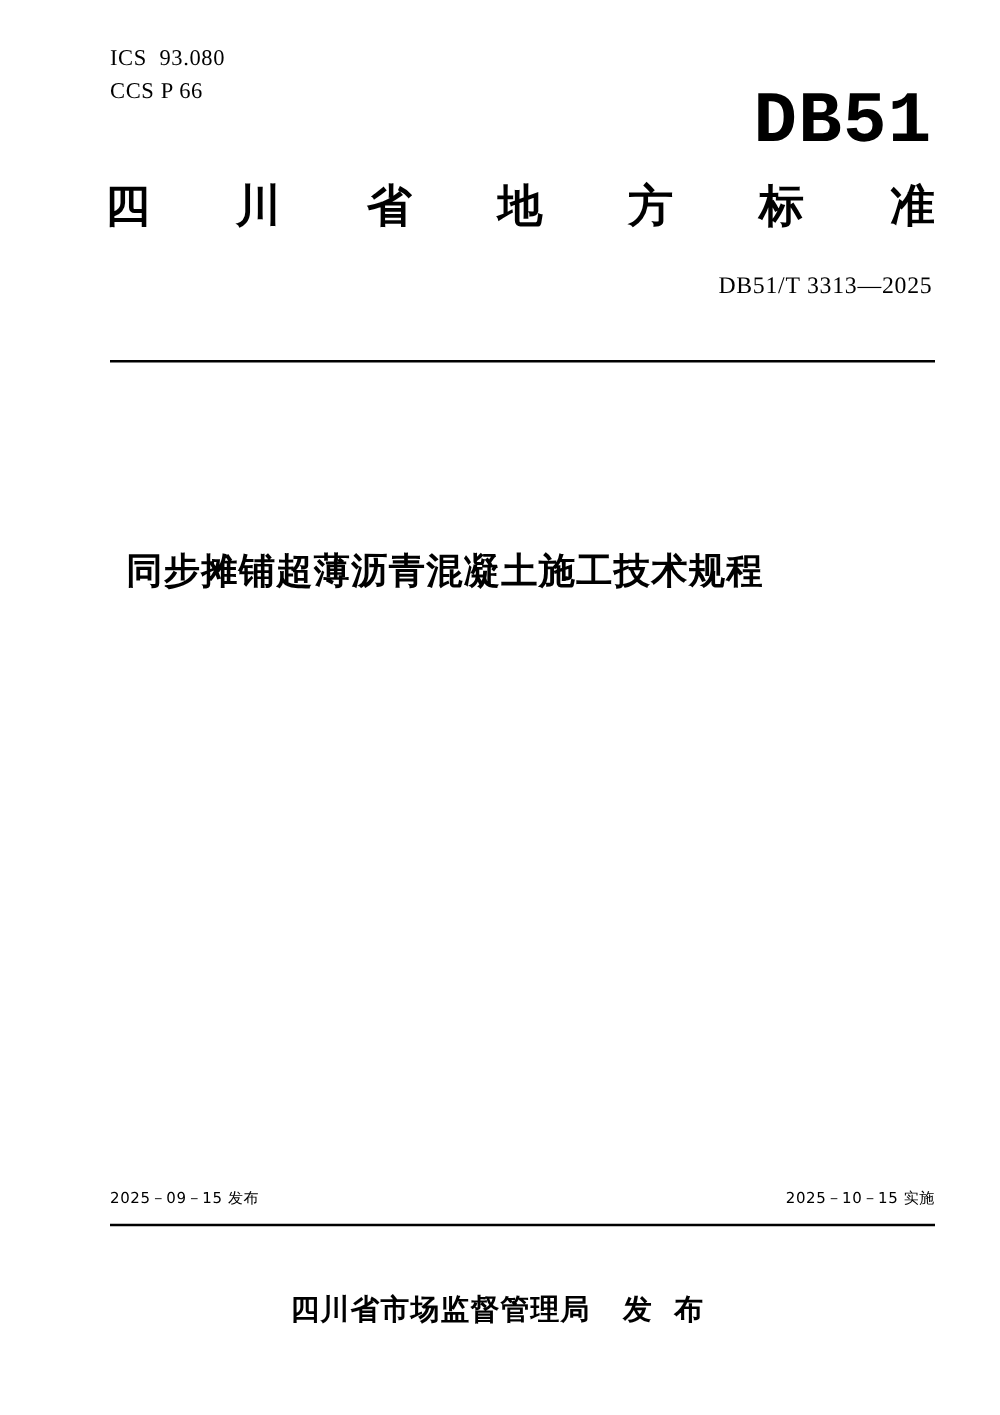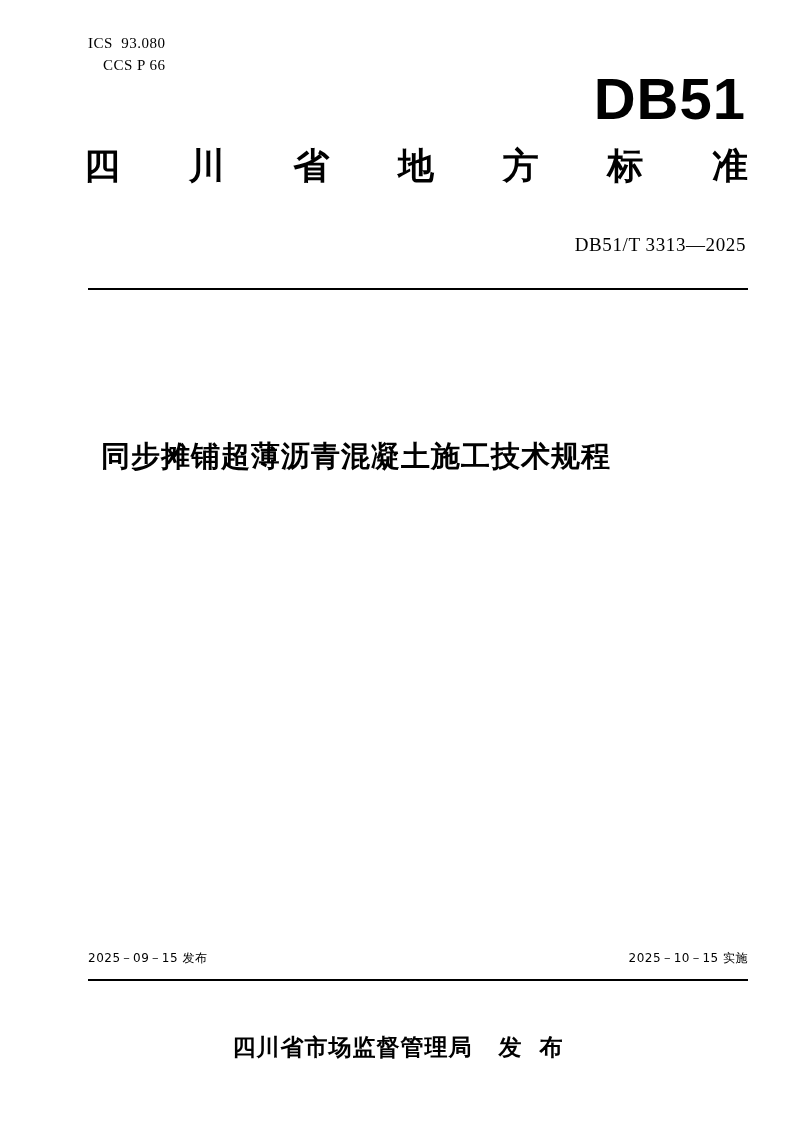--- a/index.html
+++ b/index.html
@@ -24,31 +24,30 @@
 
   
   .ics-block {
     position: absolute;
     left: 88px;
     top: 33px;
     line-height: 1.45;
   }
   .ics-line {
     font-family: "Liberation Serif", serif;
-    font-size: 15px;
+    font-size: 18px;
     letter-spacing: 0.5px;
     white-space: pre;
-    text-align: right;
   }
 
   .db-mark {
     position: absolute;
     right: 54px;
     top: 70px;
-    font-family: Liberation Sans, sans-serif;
+    font-family: Liberation Mono, monospace;
     font-weight: bold;
     font-size: 58px;
     letter-spacing: 1px;
     line-height: 1;
   }
 
   .std-title-row {
     position: absolute;
     left: 84px;
     top: 148px;
@@ -65,21 +64,20 @@
   }
 
   .std-number {
     position: absolute;
     right: 54px;
     top: 218px;
     font-family: "Liberation Serif", serif;
     font-size: 19px;
     letter-spacing: 0.6px;
     white-space: pre;
-    margin-top: 16px;
   }
 
   .rule-top {
     position: absolute;
     left: 88px;
     top: 288px;
     width: 660px;
     height: 2px;
     background: #000;
   }

